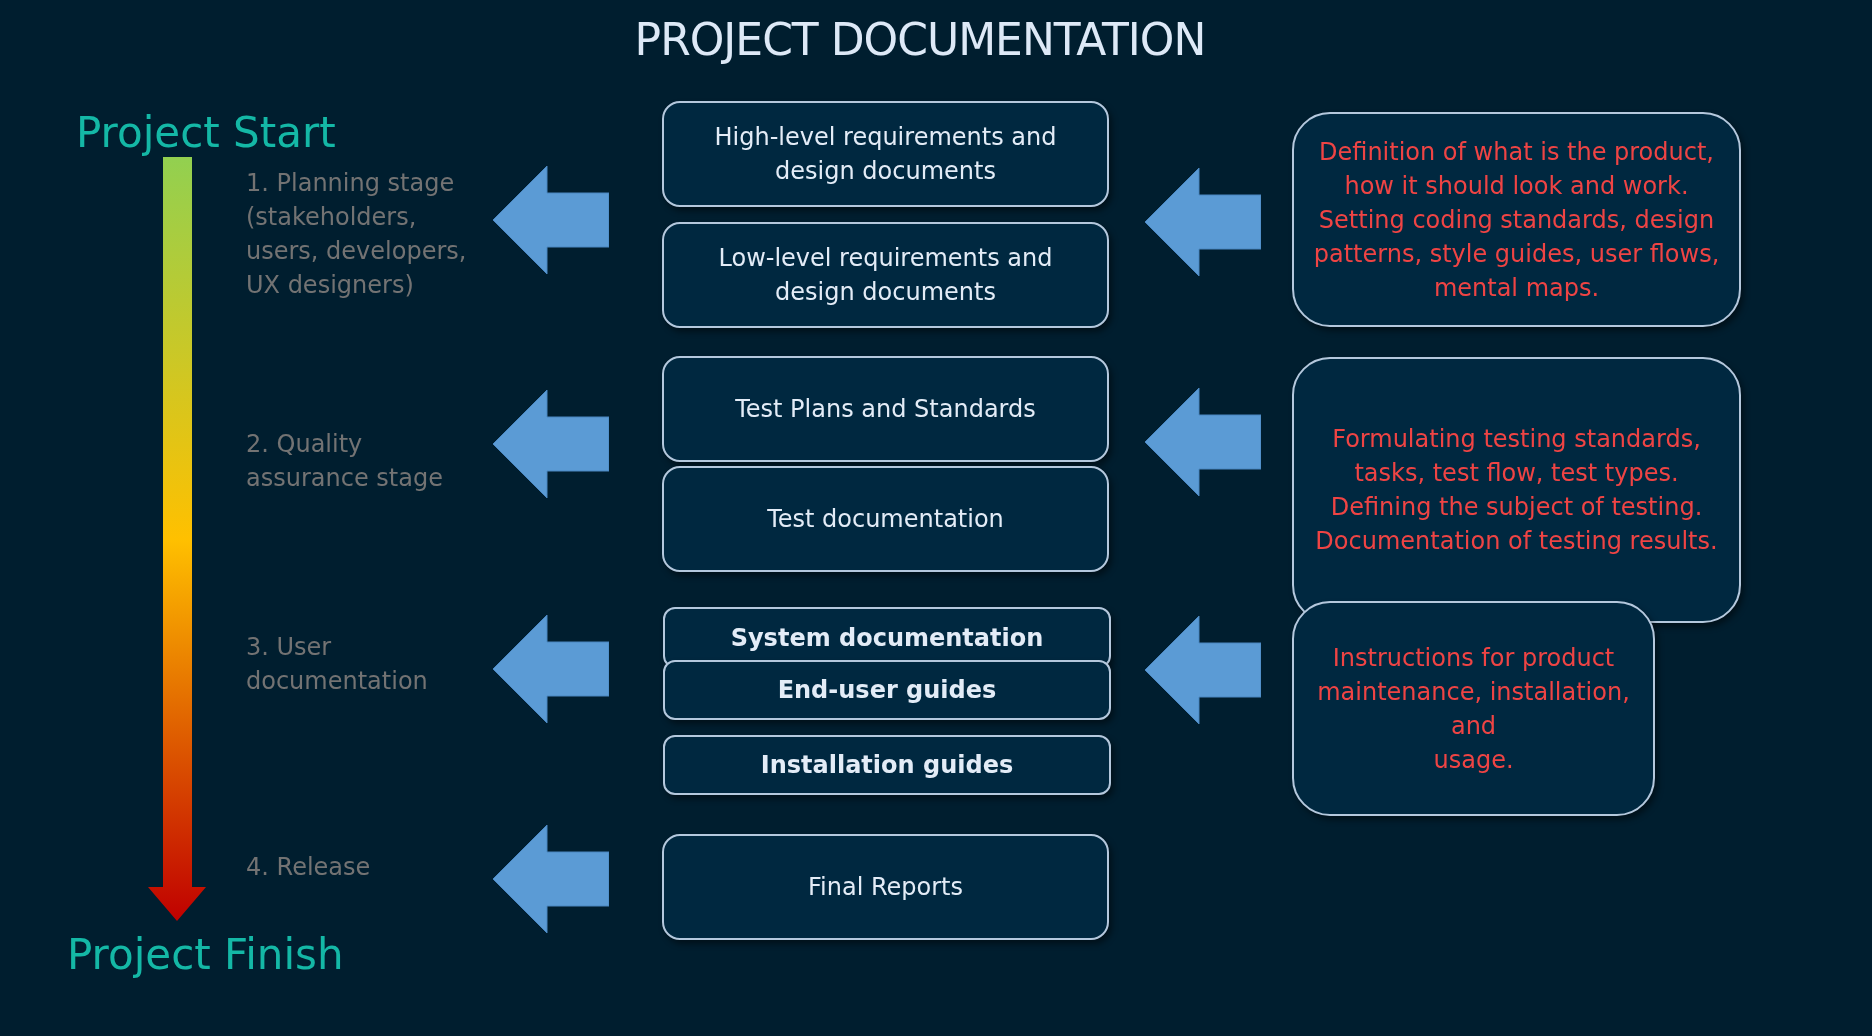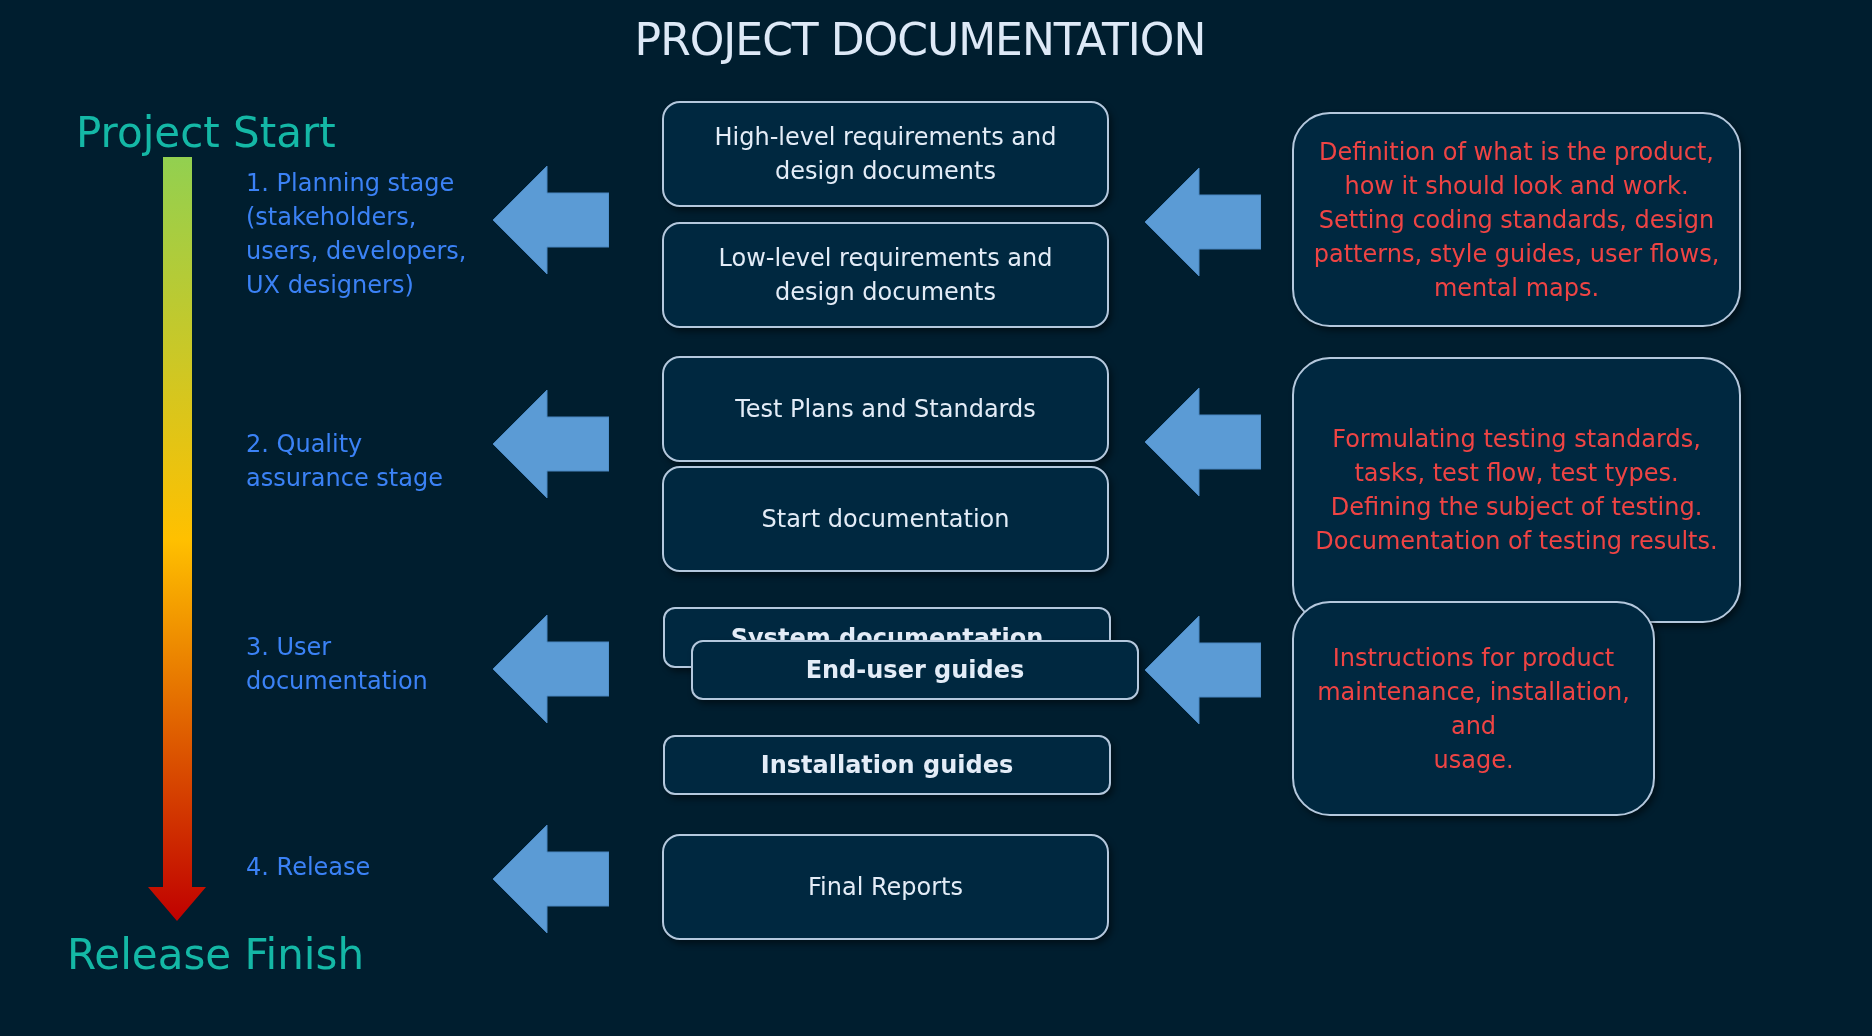--- a/index.html
+++ b/index.html
@@ -9,21 +9,21 @@
     position: relative; overflow: hidden;
     font-family: "DejaVu Sans", sans-serif;
     color: #e3ecf7;
   }
   .abs { position: absolute; }
   .title {
     left: 0; width: 1840px; top: 14px; text-align: center;
     font-size: 44px; letter-spacing: -1px; color: #dde9f7;
   }
   .endpoint { font-size: 42px; color: #14b8a6; white-space: nowrap; }
-  .stage { font-size: 24px; line-height: 34px; color: #3b82f6; white-space: pre-line; }
+  .stage { font-size: 24px; line-height: 34px; color: #737373; white-space: pre-line; }
   .box {
     position: absolute; box-sizing: border-box;
     border: 2px solid #b4c8dd; border-radius: 18px;
     background: #002840;
     display: flex; align-items: center; justify-content: center;
     text-align: center; font-size: 24px; line-height: 34px;
     color: #e3ecf7;
     box-shadow: 3px 4px 6px rgba(0,0,0,0.45);
   }
   .box.small { border-radius: 12px; font-weight: bold; }
@@ -48,21 +48,21 @@
 <svg class="abs timeline" viewBox="0 0 58 766">
   <defs>
     <linearGradient id="tlgrad" x1="0" y1="0" x2="0" y2="1">
       <stop offset="0" stop-color="#92d050"></stop>
       <stop offset="0.5" stop-color="#ffc000"></stop>
       <stop offset="1" stop-color="#c00000"></stop>
     </linearGradient>
   </defs>
   <path d="M15 1 H44 V731 H58 L29 765 L0 731 H15 Z" fill="url(#tlgrad)"></path>
 </svg>
-<div class="abs endpoint" style="left:67px; top:930px;">Release Finish</div>
+<div class="abs endpoint" style="left:67px; top:930px;">Project Finish</div>
 
 <div class="abs stage" style="left:246px; top:166px;">1. Planning stage
 (stakeholders,
 users, developers,
 UX designers)</div>
 <div class="abs stage" style="left:246px; top:427px;">2. Quality
 assurance stage</div>
 <div class="abs stage" style="left:246px; top:630px;">3. User
 documentation</div>
 <div class="abs stage" style="left:246px; top:850px;">4. Release</div>
@@ -79,24 +79,24 @@
 <svg class="arrow" style="left:493px; top:825px;" viewBox="0 0 116 108">
     <path d="M0 54 L54 0 V27 H116 V81 H54 V108 Z" fill="#5b9bd5" stroke="#4a86c0" stroke-width="1"></path>
   </svg>
 
 <div class="box" style="left:662px; top:101px; width:447px; height:106px; white-space:pre-line;">High-level requirements and
 design documents</div>
 <div class="box" style="left:662px; top:222px; width:447px; height:106px; white-space:pre-line;">Low-level requirements and
 design documents</div>
 
 <div class="box" style="left:662px; top:356px; width:447px; height:106px;">Test Plans and Standards</div>
-<div class="box" style="left:662px; top:466px; width:447px; height:106px;">Start documentation</div>
+<div class="box" style="left:662px; top:466px; width:447px; height:106px;">Test documentation</div>
 
 <div class="box small" style="left:663px; top:607px; width:448px; height:61px;">System documentation</div>
-<div class="box small" style="left:663px; top:640px; width:448px; height:60px;margin-left:28px;">End-user guides</div>
+<div class="box small" style="left:663px; top:660px; width:448px; height:60px;">End-user guides</div>
 <div class="box small" style="left:663px; top:735px; width:448px; height:60px;text-align:center;">Installation guides</div>
 
 <div class="box" style="left:662px; top:834px; width:447px; height:106px;">Final Reports</div>
 
 <svg class="arrow" style="left:1145px; top:168px;" viewBox="0 0 116 108">
     <path d="M0 54 L54 0 V27 H116 V81 H54 V108 Z" fill="#5b9bd5" stroke="#4a86c0" stroke-width="1"></path>
   </svg>
 <svg class="arrow" style="left:1145px; top:388px;" viewBox="0 0 116 108">
     <path d="M0 54 L54 0 V27 H116 V81 H54 V108 Z" fill="#5b9bd5" stroke="#4a86c0" stroke-width="1"></path>
   </svg>

